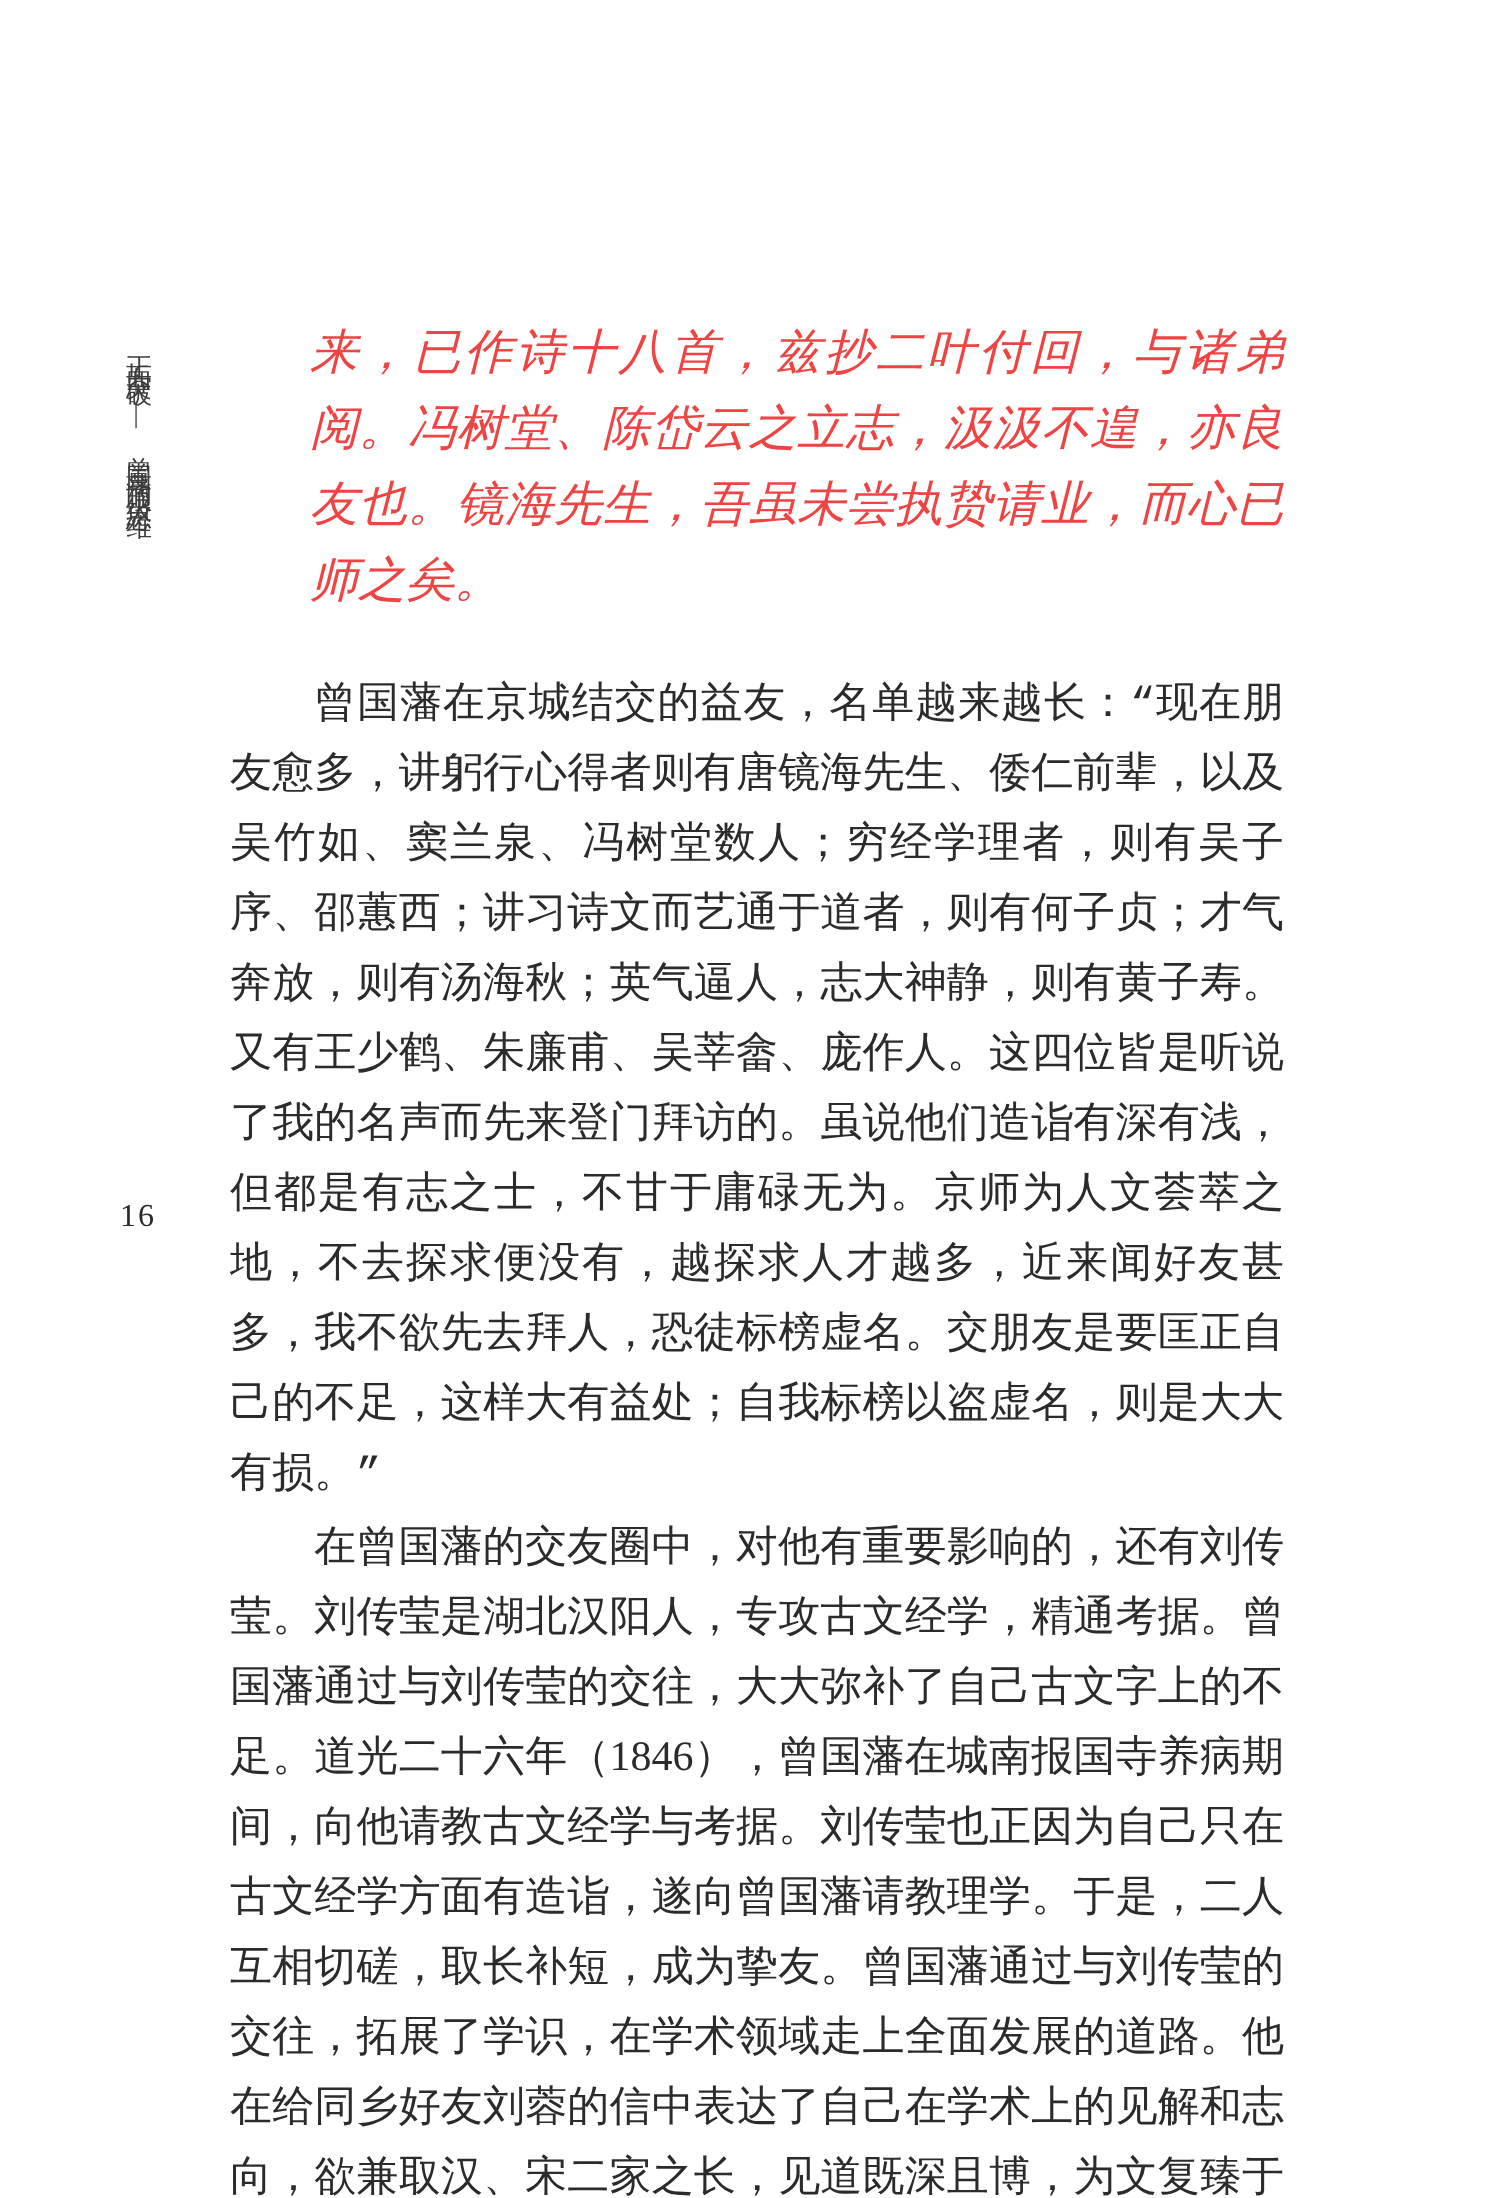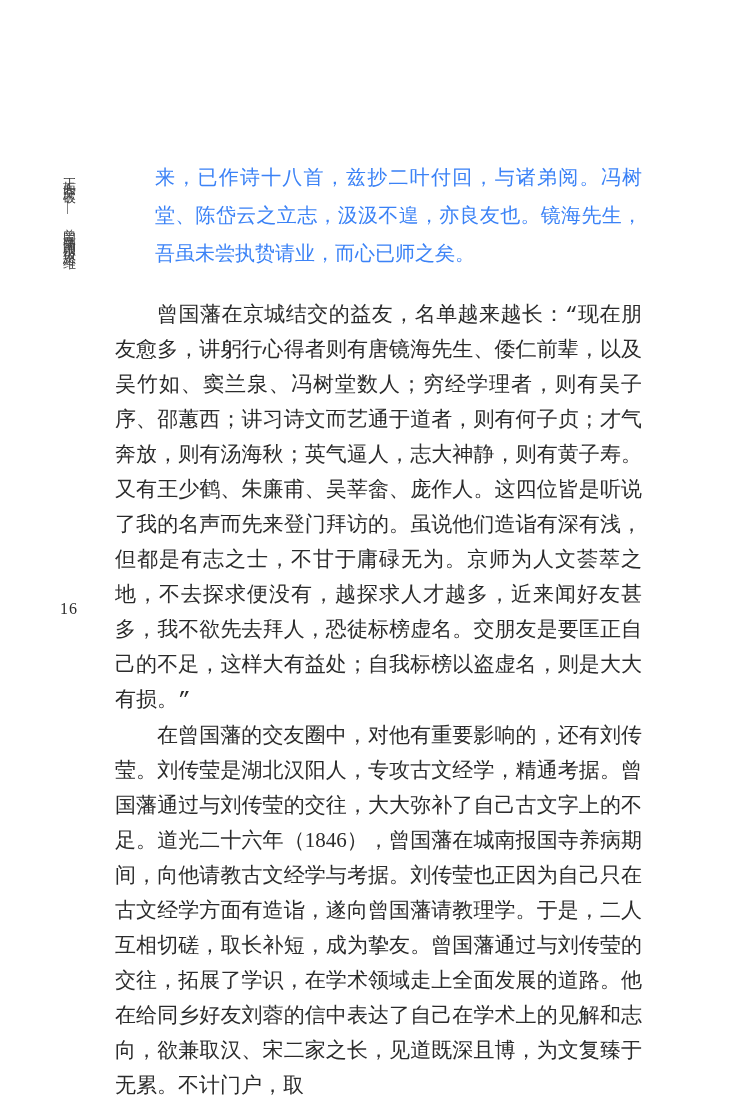--- a/index.html
+++ b/index.html
@@ -44,24 +44,25 @@
     position: absolute;
     left: 115px;
     top: 158px;
     width: 527px;
   }
 
   
   .quote-block {
     margin: 0 0 0 40px;
     width: 487px;
-    font-size: 20px;
+    font-size: 24px;
     line-height: 38px;
     text-align: justify;
-    color: #3b82f6;
+    color: #ef4444;
+    font-style: italic;
   }
 
   .para {
     margin: 0;
     font-size: 21px;
     line-height: 35px;
     text-align: justify;
     text-indent: 2em;
     color: #2b2b2b;
   }

